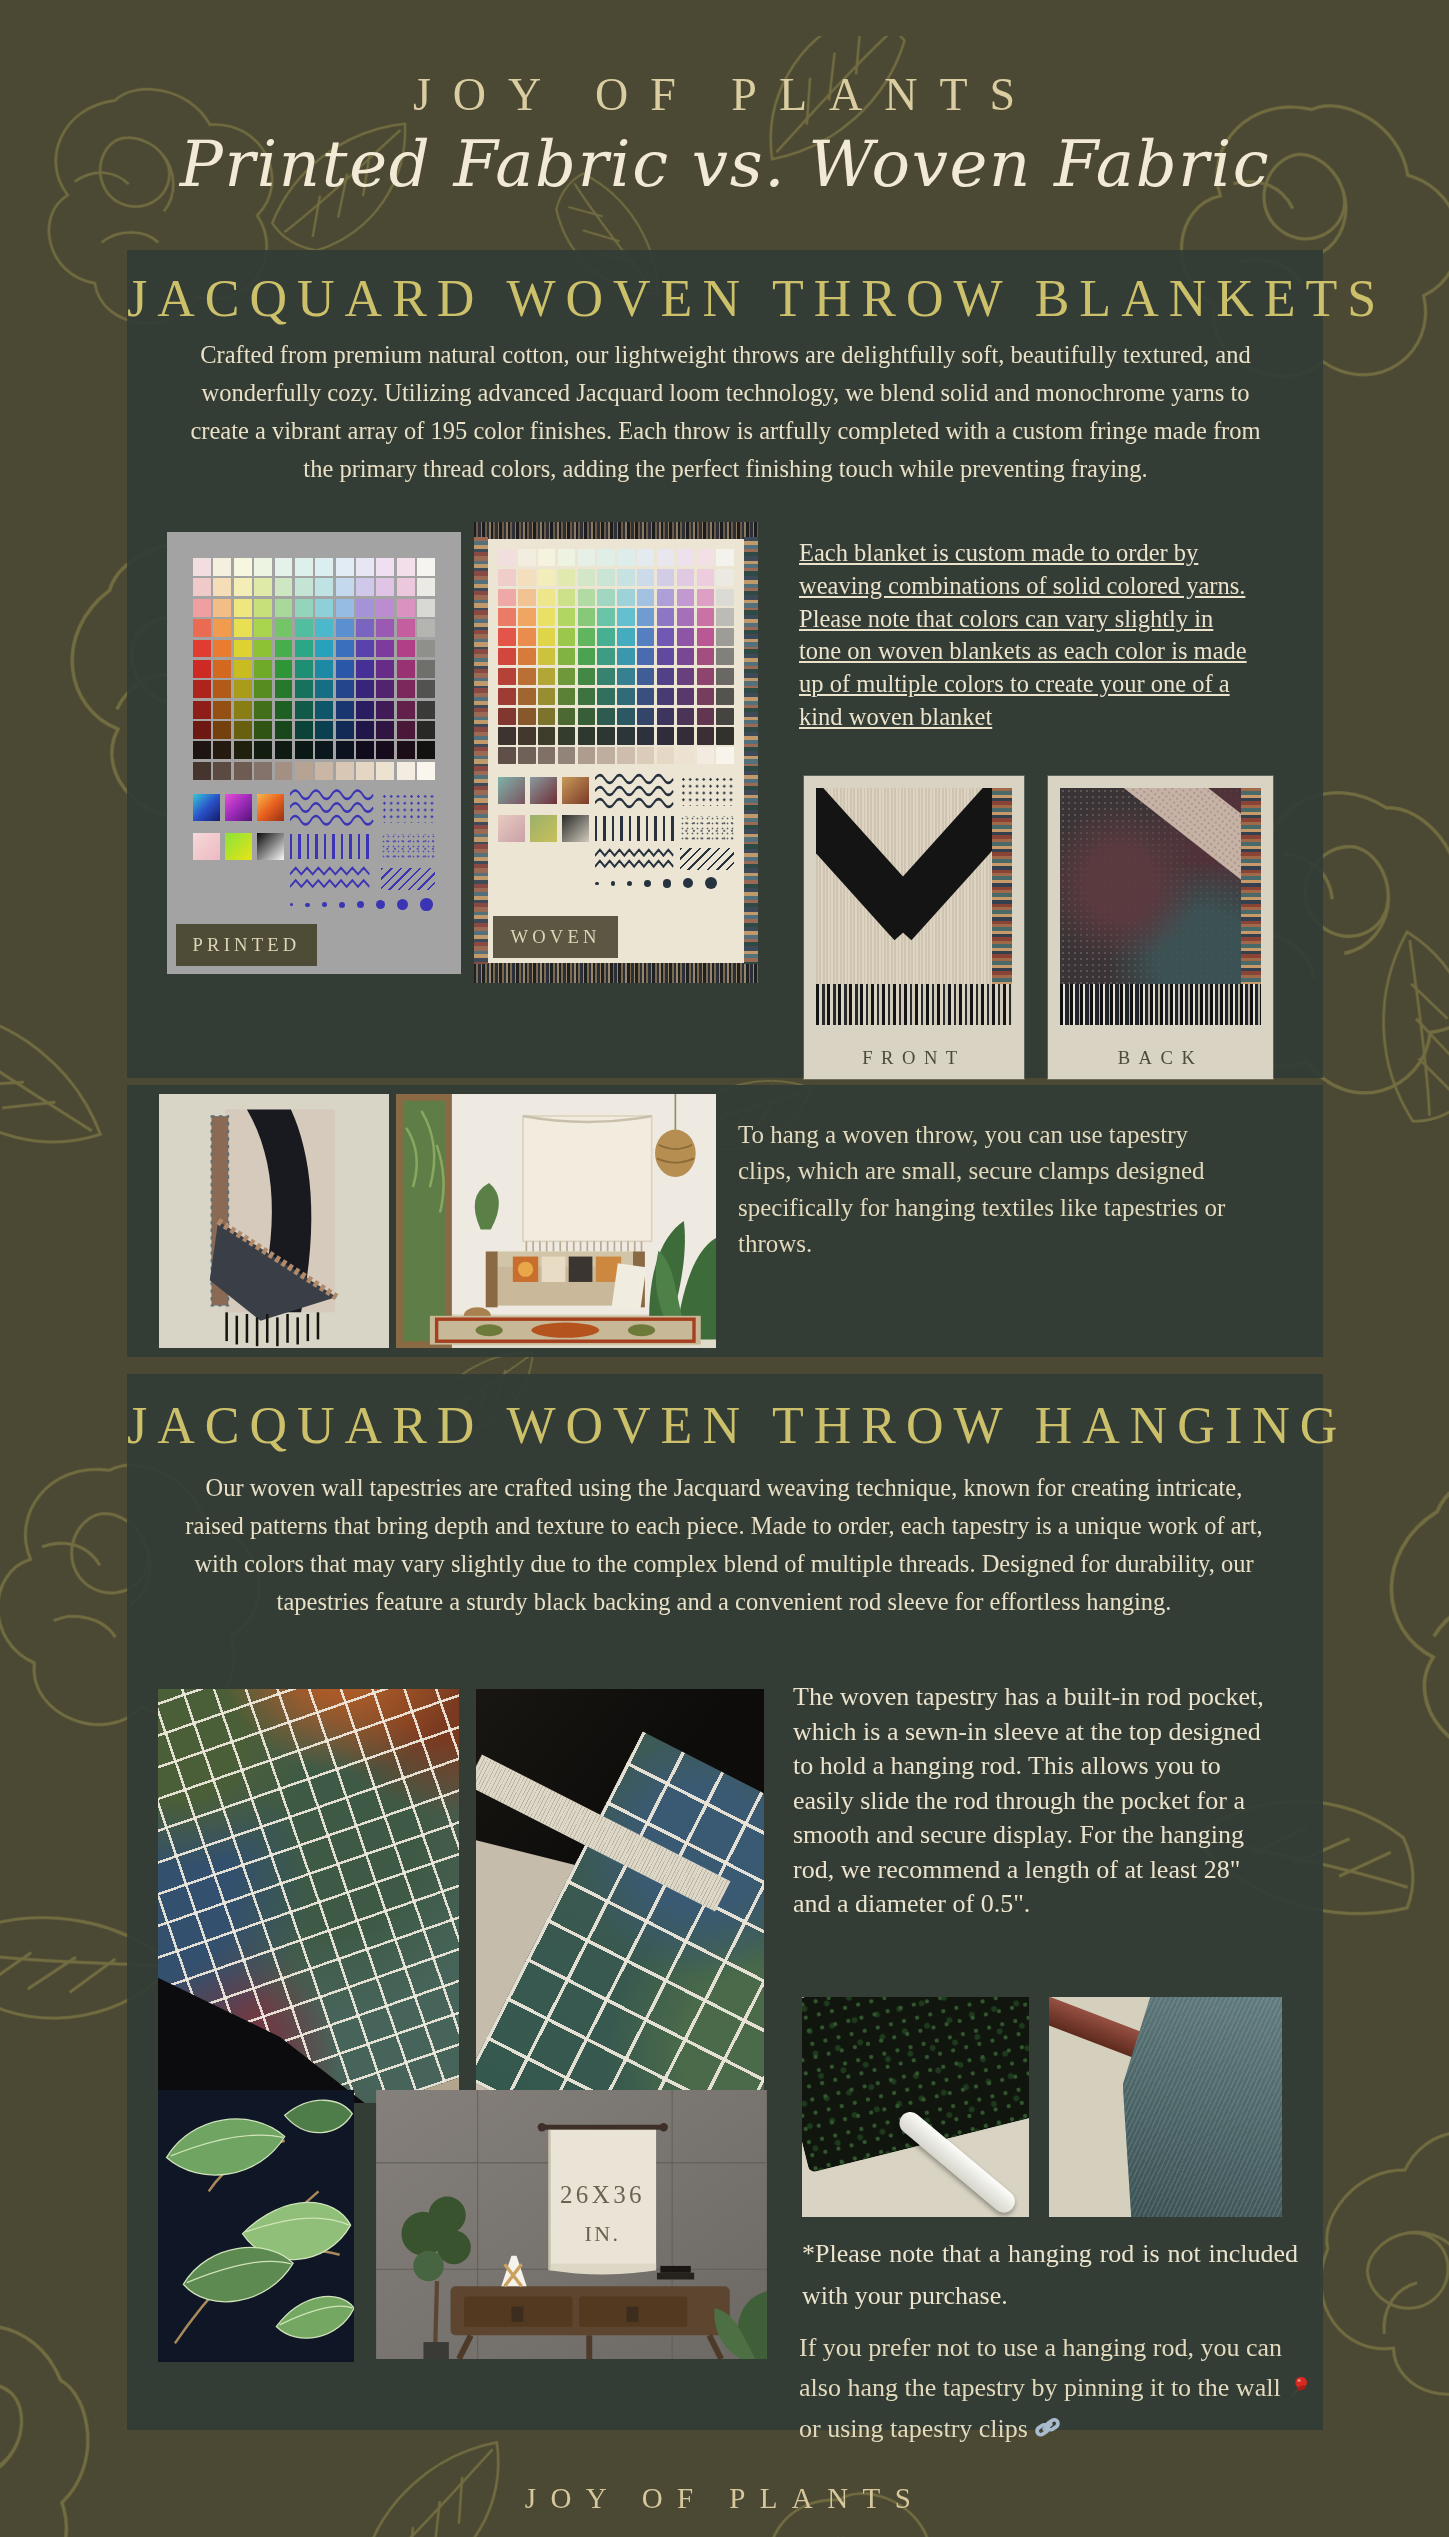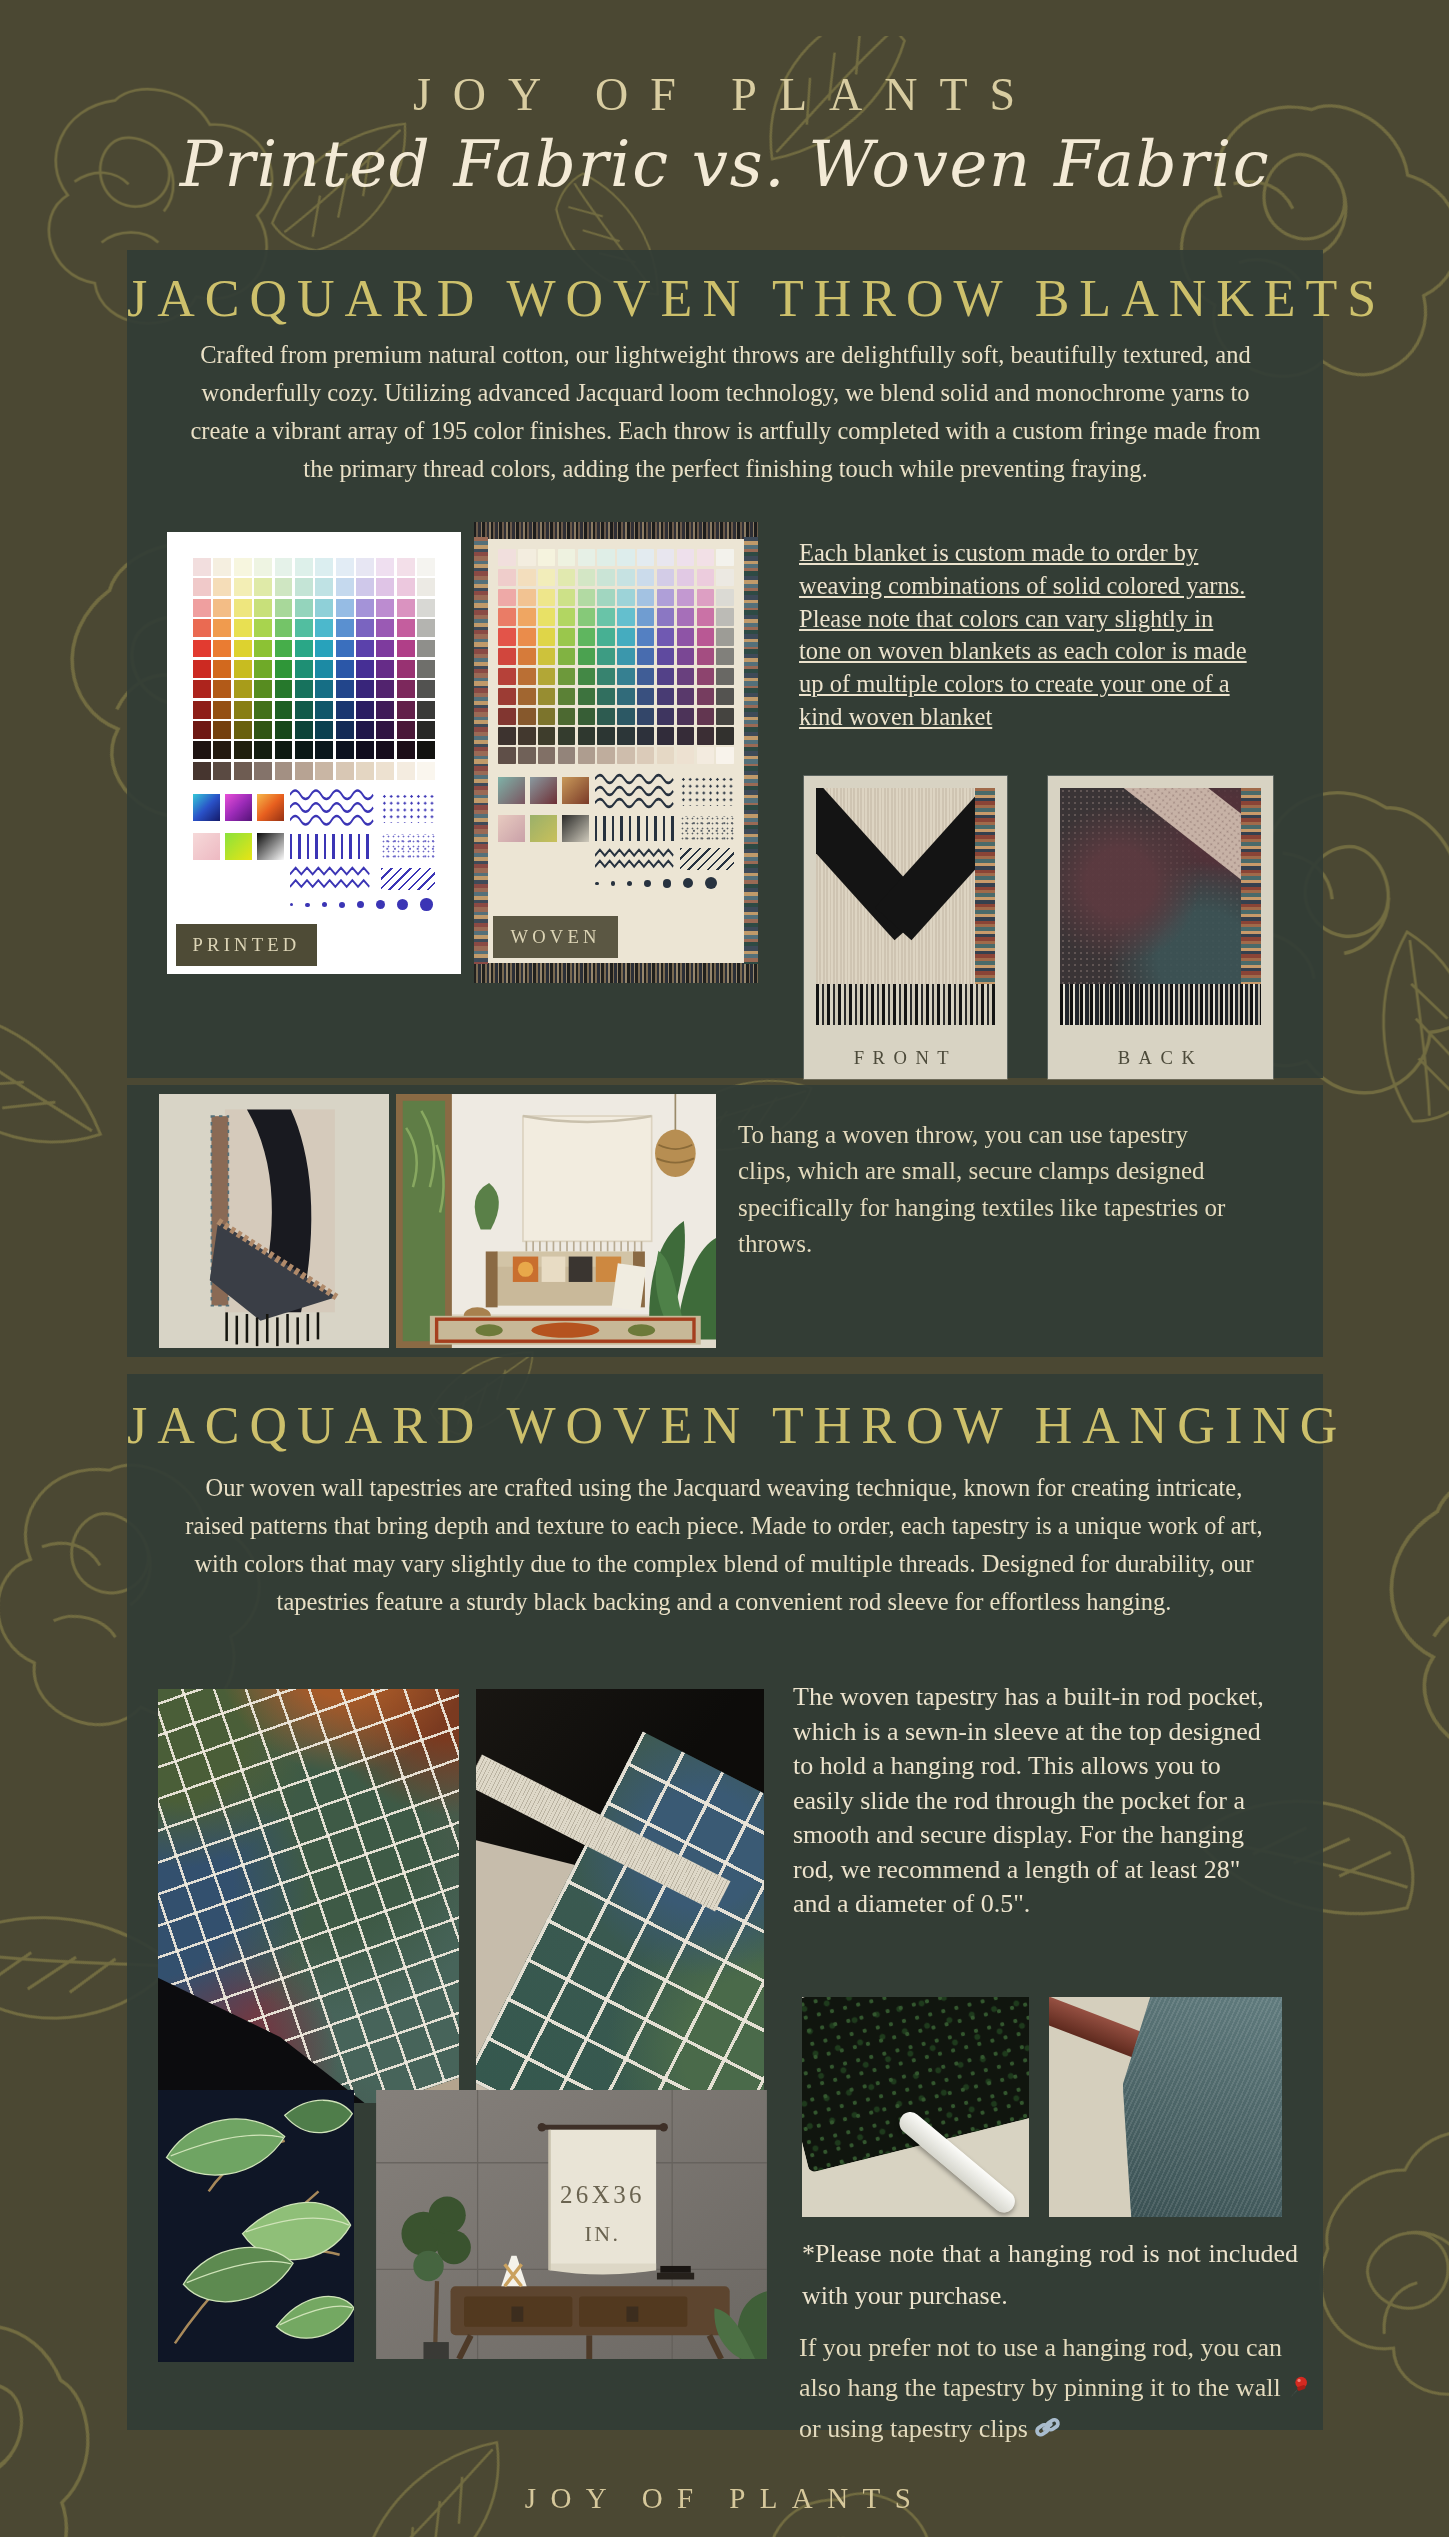--- a/index.html
+++ b/index.html
@@ -26,21 +26,21 @@
   .caption{position:absolute;color:#e9e0c6;font-size:26px;line-height:2.2;}
   .disp{position:absolute;color:#e3dabd;font-size:25px;line-height:1.45;}
   .disp p{margin:0 0 22px 0;}
   .rodtext{position:absolute;color:#ece3cd;font-size:26px;line-height:1.33;}
   .note{position:absolute;color:#ece3cd;font-size:26px;line-height:1.6;text-align:justify;}
   .alt{position:absolute;color:#e3dabd;font-size:26px;line-height:1.55;}
   
   .card{position:absolute;background:#d8d3c3;box-shadow:0 0 0 0.8px rgba(255,255,255,.25);}
   .photo{position:absolute;overflow:hidden;}
   
-  .printed-card{position:absolute;background:#ffffff;padding:26px;box-sizing:border-box;}
+  .printed-card{position:absolute;background:#a3a3a3;padding:26px;box-sizing:border-box;}
   .pal{display:grid;grid-template-columns:repeat(12,1fr);gap:2.5px;}
   .pal i{display:block;aspect-ratio:1;}
   .pal.muted i{opacity:.85;border-radius:0.8px;}
   .woven-card{position:absolute;background:#e9e2d1;box-sizing:border-box;}
   .fr-top{position:absolute;left:0;right:0;top:0;height:17px;background:repeating-linear-gradient(90deg,#1c1c1c 0 2.5px,#6a5a4a 2.5px 4.2px,#2e2e34 4.2px 6.8px,#8a7a62 6.8px 8.5px);}
   .fr-bot{position:absolute;left:0;right:0;bottom:0;height:20px;background:repeating-linear-gradient(90deg,#20201e 0 2.5px,#7a6a52 2.5px 4.2px,#2a2e36 4.2px 6.8px,#96866c 6.8px 8.5px);}
   .fr-left{position:absolute;left:0;top:15px;bottom:18.6px;width:14.4px;background:repeating-linear-gradient(180deg,#9a6a55 0 4.2px,#54707a 4.2px 7.6px,#c09a6a 7.6px 12px,#3e4a58 12px 15px,#8a4a44 15px 19.5px);}
   .fr-right{position:absolute;right:0;top:15px;bottom:18.6px;width:14.4px;background:repeating-linear-gradient(180deg,#3e4a58 0 4.2px,#c09a6a 4.2px 7.6px,#54707a 7.6px 12px,#9a6a55 12px 15px,#2e4a44 15px 19.5px);}
   .woven-inner{position:absolute;left:14.4px;right:14.4px;top:17px;bottom:20px;background:#ece5d4;padding:10px;box-sizing:border-box;}
   .pat-area{display:grid;grid-template-columns:91px 1fr 54px;grid-template-rows:auto auto auto auto;gap:6px;margin-top:8.5px;align-items:center;}
@@ -535,21 +535,21 @@
               <b style="width:10px;height:10px;"></b>
             <b style="width:12px;height:12px;"></b>
           </div>
         </div>
         <div class="tag" style="left:5px;bottom:5px;background:rgba(78,75,54,.92);">WOVEN</div>
       </div>
     </div>
 
     <div class="coltext" style="left:672px;top:287px;width:457px;text-decoration:underline;">Each blanket is custom made to order by weaving combinations of solid colored yarns. Please note that colors can vary slightly in tone on woven blankets as each color is made up of multiple colors to create your one of a kind woven blanket</div>
 
-    <div class="card" style="left:677px;top:526px;width:203px;height:303px;">
+    <div class="card" style="left:677px;top:526px;width:220px;height:303px;">
       <div class="photo tex-cream" style="left:12px;top:12px;right:12px;height:237px;">
         <div class="xbar" style="left:6.8px;top:-34px;transform:rotate(-42deg);"></div>
         <div class="xbar" style="left:118px;top:-34px;transform:rotate(42deg);"></div>
         <div class="sidefringe"></div>
         <div class="botfringe"></div>
       </div>
       <div class="fb-label">FRONT</div>
     </div>
 
     <div class="card" style="left:921px;top:526px;width:225px;height:303px;">

